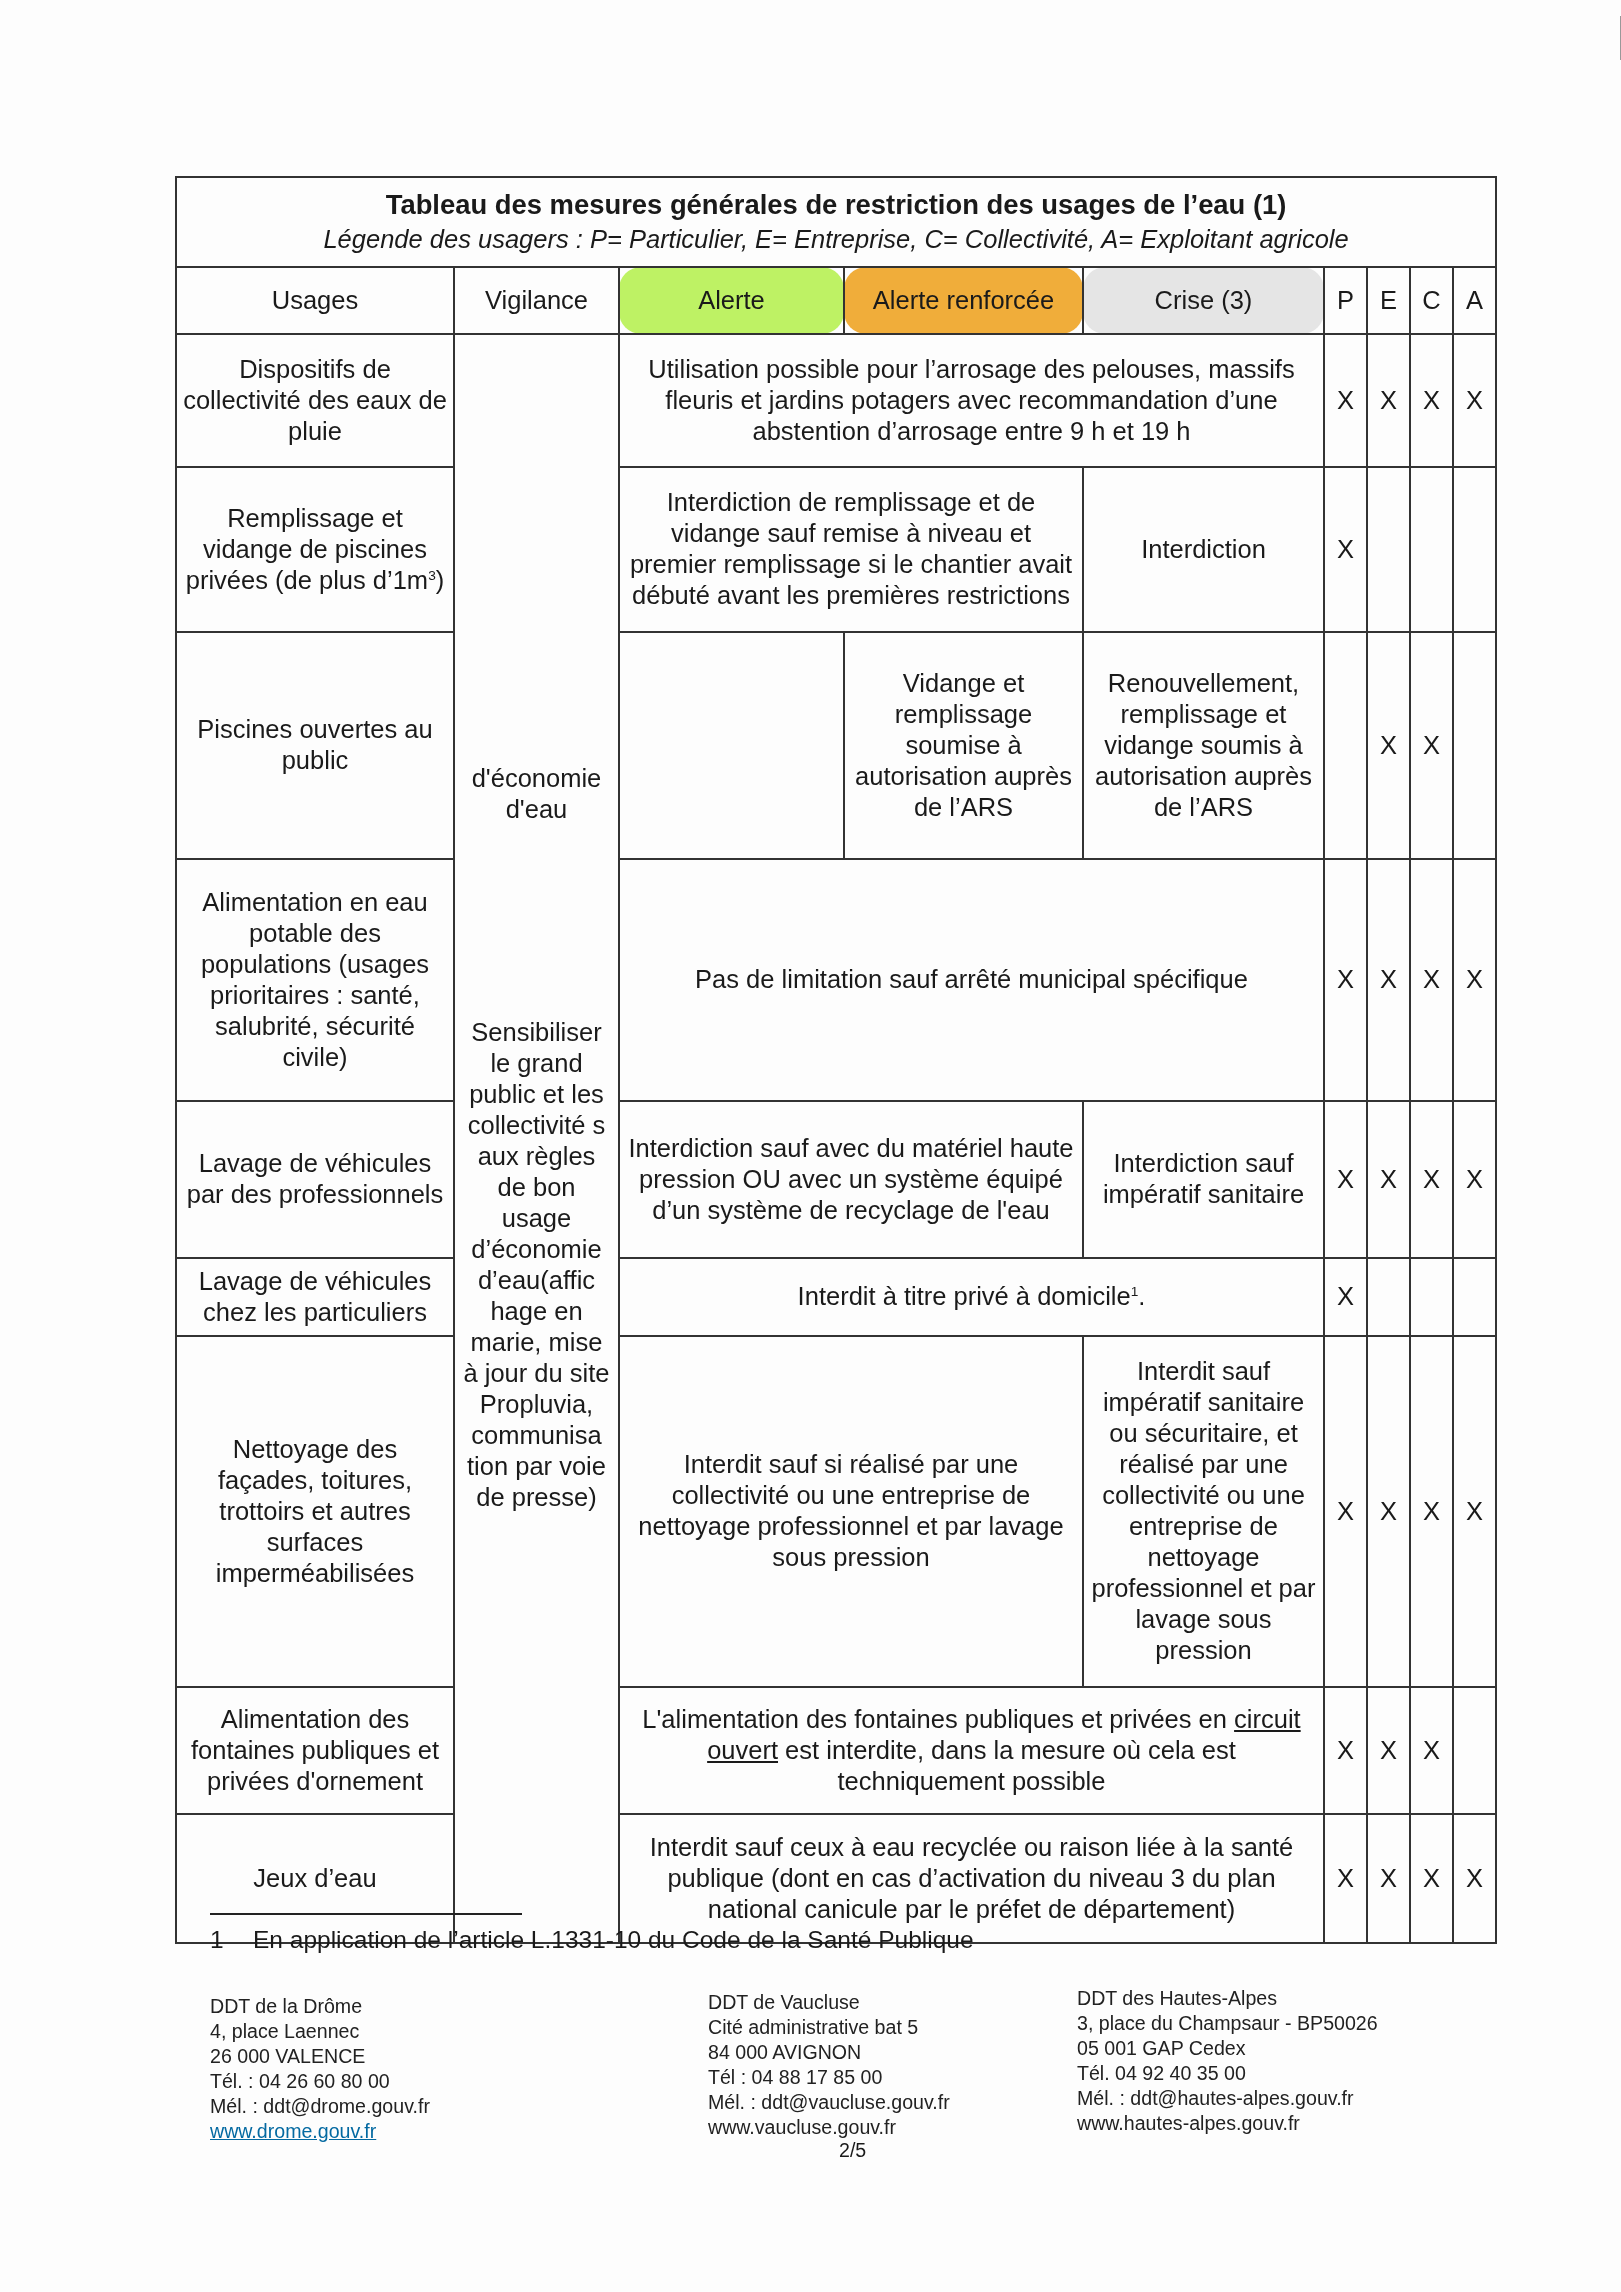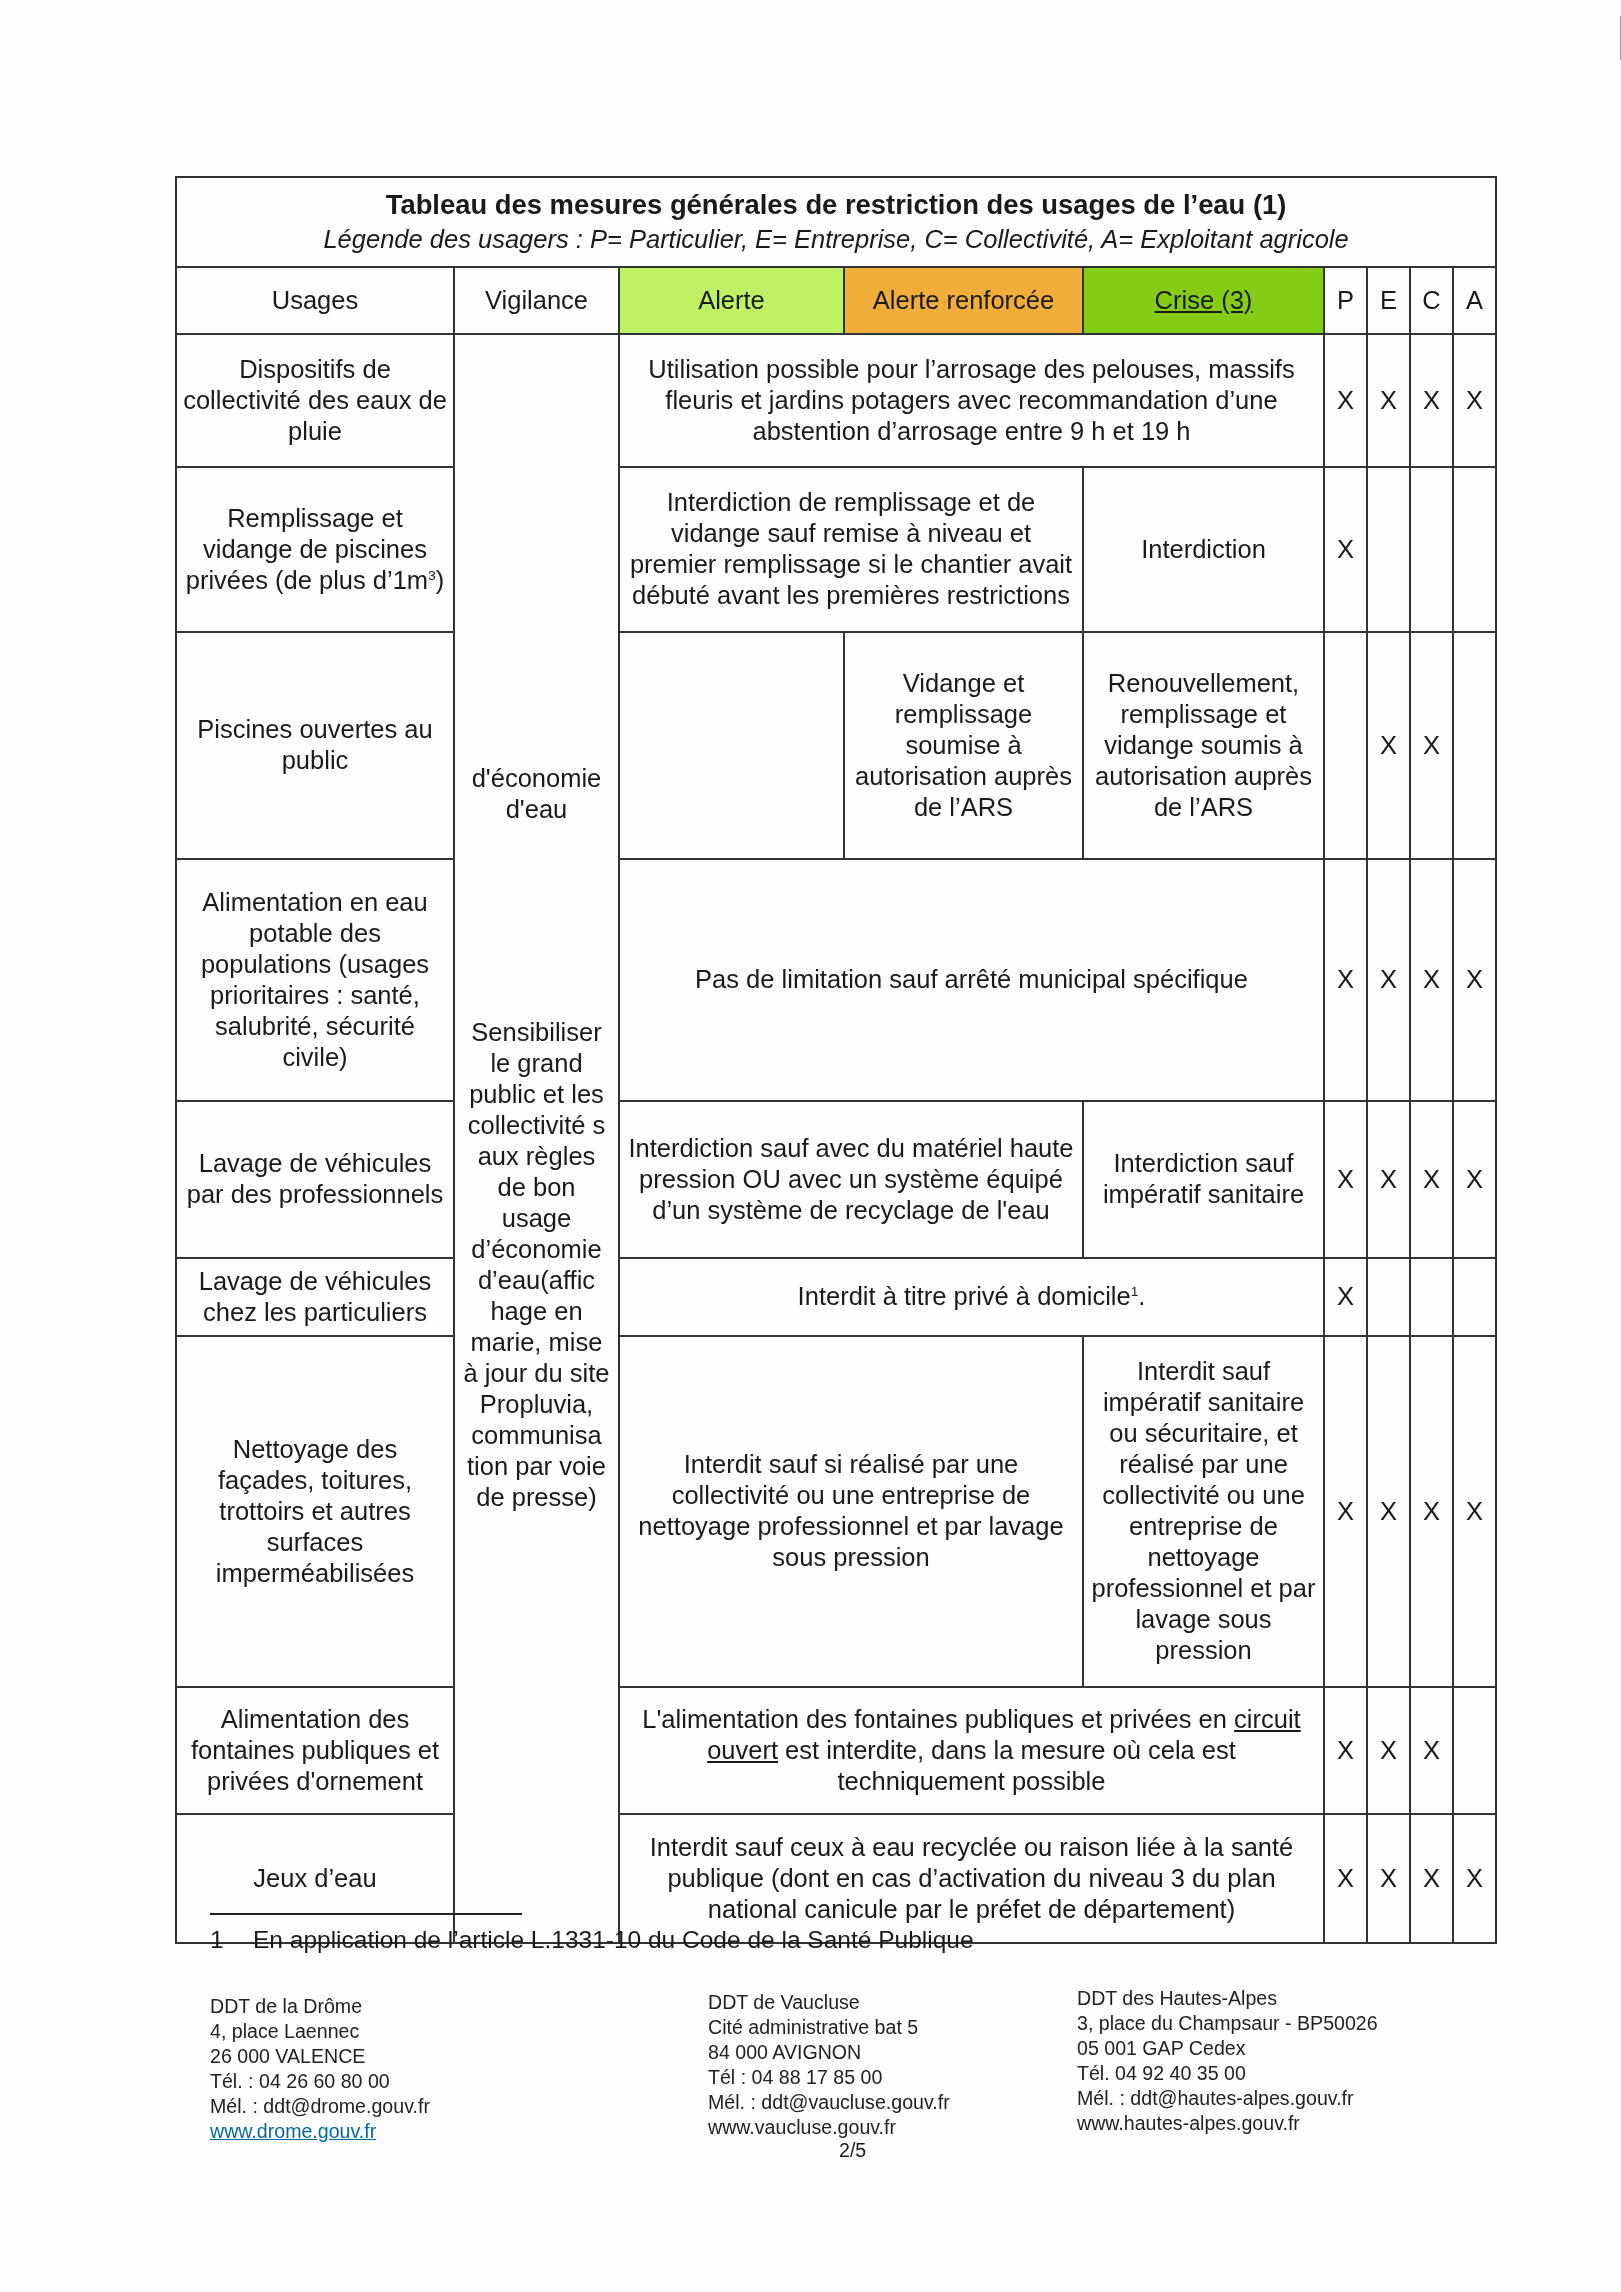--- a/index.html
+++ b/index.html
@@ -8,24 +8,24 @@
   .page { position:absolute; left:16px; top:0; width:1621px; height:2293px; }
   .edge-mark { position:absolute; left:1604px; top:15.7px; width:1px; height:44px; background:#999; }
 
   table.main { position:absolute; left:159px; top:176px; width:1321px;
                border-collapse:collapse; table-layout:fixed; }
   table.main td, table.main th { border:2px solid #333; text-align:center; vertical-align:middle;
                font-size:25.5px; line-height:31px; padding:2px 5.9px; font-weight:normal; }
   .title-cell { padding:7.8px 5.9px 9.8px 5.9px !important; }
   .title-main { font-weight:bold; font-size:27.4px; line-height:37px; }
   .title-legend { font-style:italic; font-size:25.5px; line-height:33px; }
-  th.hdr { font-weight:bold; height:61px; font-size:26.5px; }
+  th.hdr { font-weight:bold; height:61px; font-size:26.5px;border-radius:22px; }
   th.alerte { background:#bef264; }
   th.renforcee { background:#f0ad3a; }
-  th.crise { background:#84cc16;text-decoration:underline; }
+  th.crise { background:#e5e5e5; }
   td.x { font-size:26.5px; padding:2px 0; }
   td.top { vertical-align:top; }
   td.vig { vertical-align:top; padding-top:3.9px;border-radius:27px; }
   .vig-block { display:block; }
   .vig-gap { display:block; height:192px; }
   .u { text-decoration:underline; }
   sup { font-size:13.7px; line-height:0; }
 
   .fn-rule { position:absolute; left:194px; top:1913px; width:312px; height:2px; background:#222; }
   .footnote { position:absolute; left:194px; top:1925px; font-size:24.5px; line-height:29px; }

